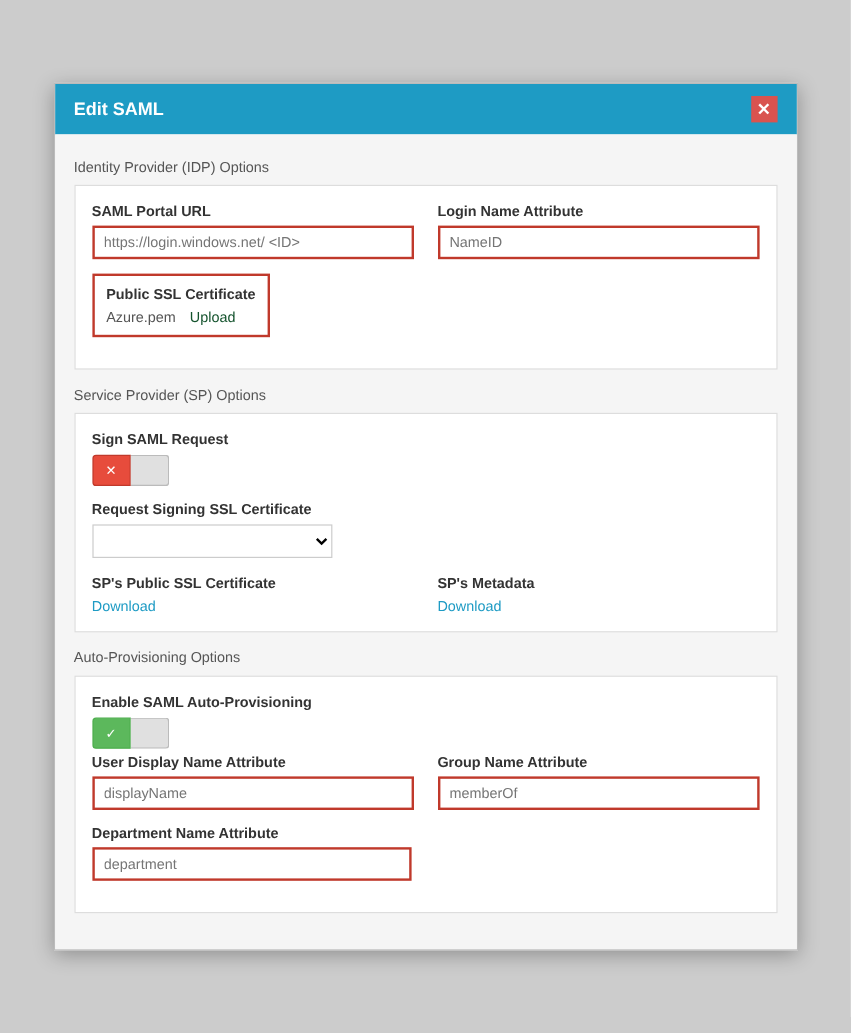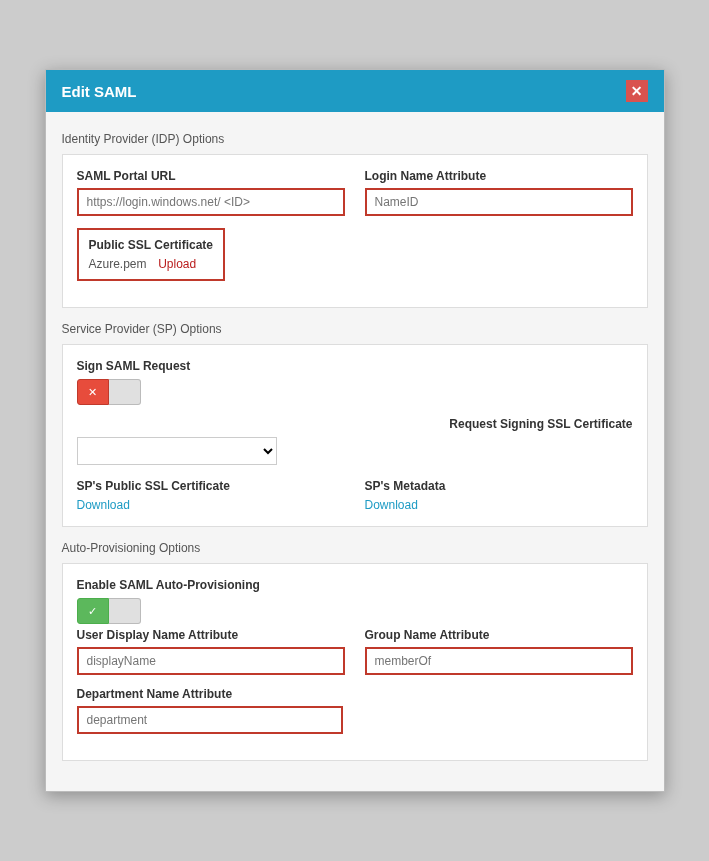--- a/index.html
+++ b/index.html
@@ -94,21 +94,21 @@
       display: block;
       margin-bottom: 4px;
     }
     .cert-box .cert-file {
       font-size: 12px;
       color: #555;
       margin-right: 8px;
     }
     .cert-box .upload-link {
       font-size: 12px;
-      color: #b91c1c;
+      color: #14532d;
       text-decoration: none;
       cursor: pointer;
       margin-top: 48px;
     }
     .toggle-off {
       background: #e74c3c;
       border: 1px solid #c0392b;
       color: white;
       padding: 4px 8px;
       font-size: 11px;
@@ -255,21 +255,21 @@
         <div style="font-weight:bold; font-size:12px; color:#333; margin-bottom:6px;">Sign SAML Request</div>
         <div class="toggle-wrapper">
           <button class="toggle-off">
             <span>✕</span>
           </button>
           <div class="toggle-off-right"></div>
         </div>
       </div>
 
       <div style="margin-bottom:14px;">
-        <div style="font-weight:bold; font-size:12px; color:#333; margin-bottom:6px;text-align:right;">Request Signing SSL Certificate</div>
+        <div style="font-weight:bold; font-size:12px; color:#333; margin-bottom:6px;">Request Signing SSL Certificate</div>
         <select>
           <option value=""></option>
         </select>
       </div>
 
       <div class="two-col">
         <div class="col">
           <div class="col-label">SP's Public SSL Certificate</div>
           <a class="link-text">Download</a>
         </div>

